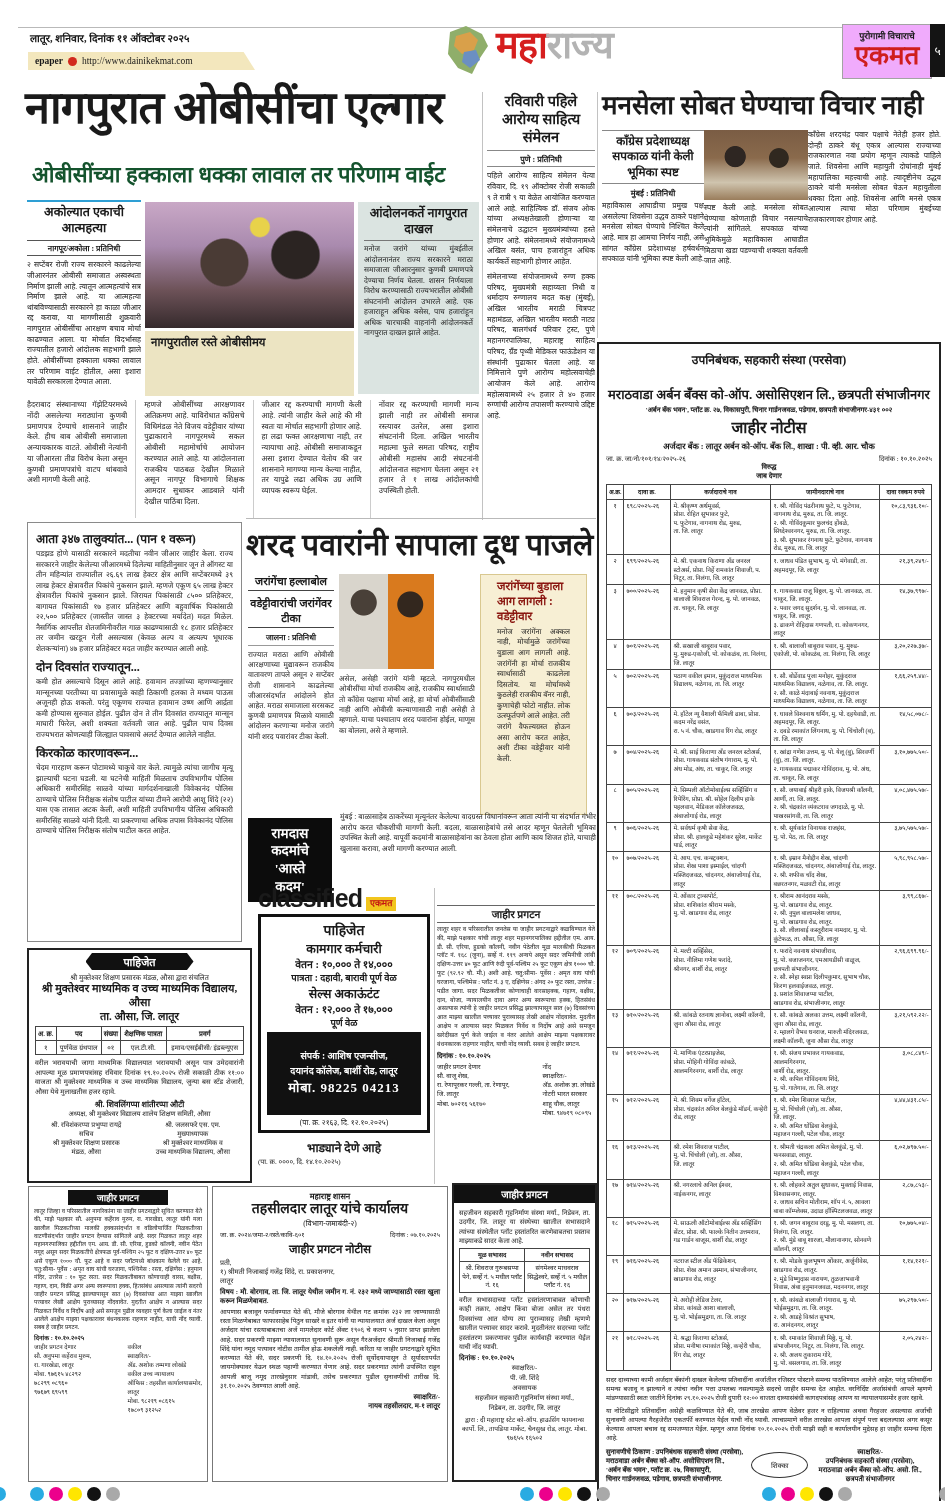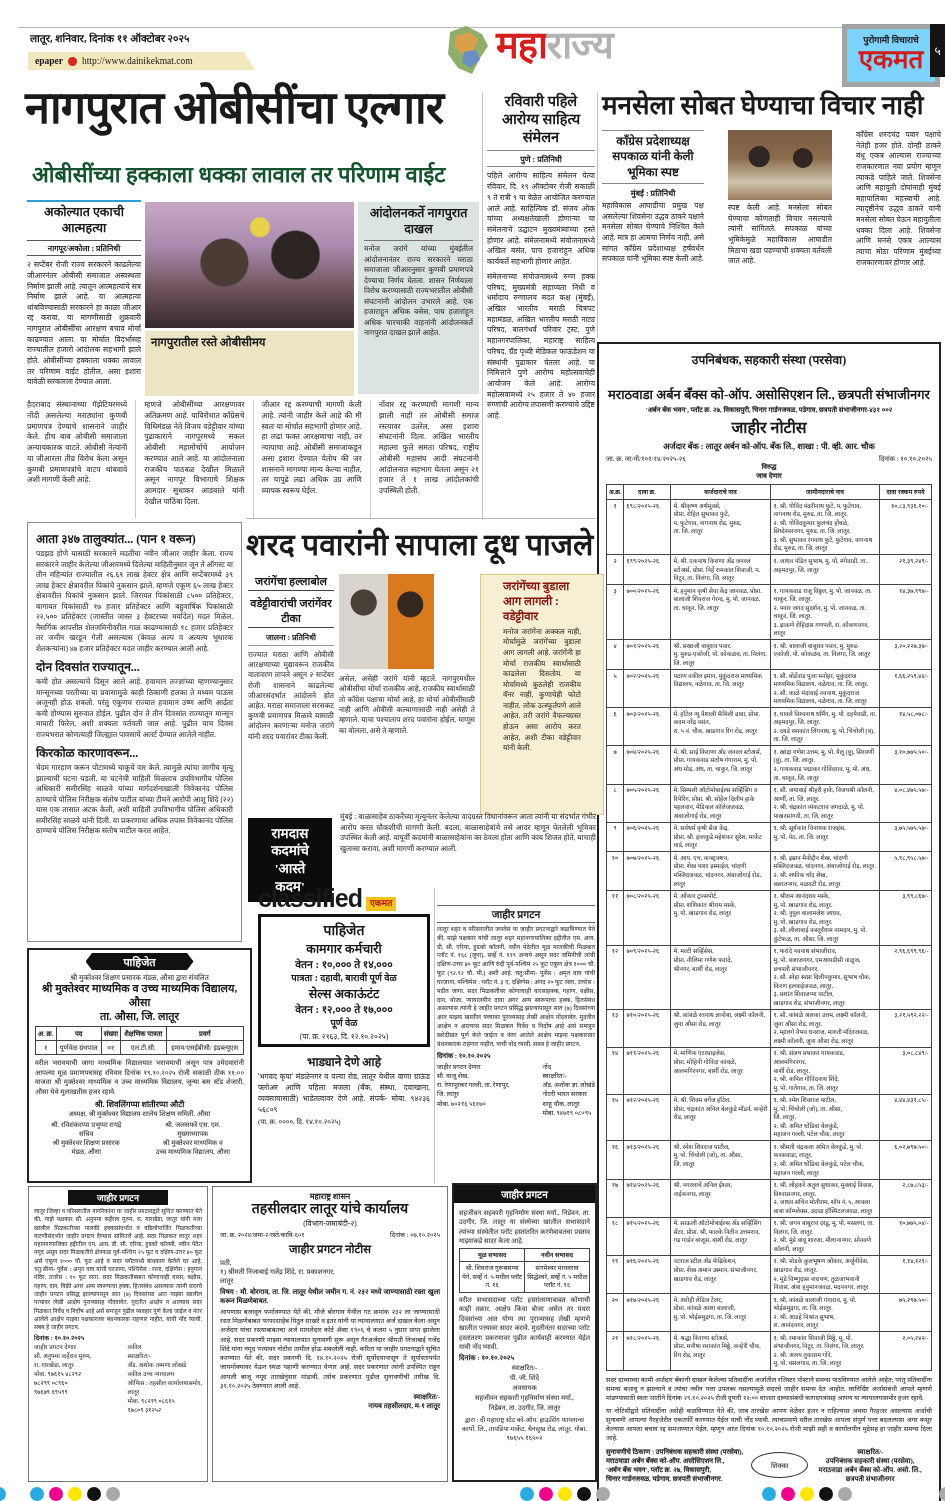--- a/index.html
+++ b/index.html
@@ -15,21 +15,21 @@
   .vrule{border-left:1px solid #c2c2c2}
   
   .h-rule{left:18px;top:27px;width:909px}
   .dateline{left:30px;top:31px;font-size:10.5px}
   .epaper{left:28px;top:52px;width:220px;height:18px;background:#f3e7bd;display:flex;align-items:center;gap:5px;
           padding-left:7px;font-size:9.5px;clip-path:polygon(0 0,95% 0,100% 100%,0 100%)}
   .linkdot{width:9px;height:9px;border-radius:50%;background:#d22a1e;display:inline-block}
   .mapg{left:444px;top:24px;width:48px;height:54px}
   .logo{left:496px;top:26px;font-size:38px;font-weight:800;line-height:1;letter-spacing:-1px}
   .logo .red{color:#d61e1e}.logo .gray{color:#b3b3b3}
-  .brandbox{left:842px;top:24px;width:88px;height:53px;background:#7dd3fc;border:5px solid #a3a3a3;text-align:center}
+  .brandbox{left:842px;top:24px;width:88px;height:53px;background:#f0abfc;border:1px solid #a3a3a3;text-align:center}
   .tagline{font-size:9px;font-weight:bold;margin-top:4px}
   .brand{font-size:26px;font-weight:800;color:#cf1d1d;line-height:1.05}
   .pagestrip{left:930px;top:24px;width:15px;height:53px;background:#141414;color:#fff;display:flex;align-items:center;justify-content:center;font-size:12px}
   
   .obc-headline{left:25px;top:86px;width:456px;font-size:45px;font-weight:800;line-height:1.0;letter-spacing:-1px}
   .obc-subhead{left:32px;top:158px;width:446px;font-size:22px;font-weight:800;color:#14532d}
   .akola-col{left:27px;top:200px;width:114px;height:196px;border-top:2px solid #2e9fd4;padding-top:3px}
   .akola-title{font-size:12.5px;line-height:1.25}
   .akola-byline{font-size:7.8px;border-top:1px solid #555;border-bottom:1px solid #555;margin:4px 0;padding:2px 0}
   .akola-body{font-size:7.5px;line-height:1.42;height:130px}
@@ -50,21 +50,21 @@
   
   .vrA{left:482px;top:92px;height:428px}
   .vrB{left:597px;top:92px;height:246px}
   .sammelan{left:487px;top:92px;width:108px;height:426px}
   .sam-title{font-size:14.5px;line-height:1.25;text-align:center;font-weight:800}
   .sam-byline{font-size:8px;text-align:center;font-weight:bold;border-top:1px solid #888;border-bottom:1px solid #888;margin:4px 0;padding:2px 0}
   .sam-body{font-size:7.5px;line-height:1.43;text-align:justify;overflow:hidden}
   
   .mns{left:602px;top:86px;width:339px}
   .mns-headline{font-size:26px;font-weight:800;white-space:nowrap}
-  .mns-cols{display:flex;gap:24px;margin-top:8px;height:206px;overflow:hidden}
+  .mns-cols{display:flex;gap:0;margin-top:8px;height:206px;overflow:hidden}
   .mns-c1{width:102px}.mns-c2{width:104px}.mns-c3{flex:1}
   .mns-sub{font-size:11.8px;font-weight:bold;text-align:center;line-height:1.3;border-top:1px solid #888;border-bottom:1px solid #888;padding:3px 0}
   .mns-by{font-size:8px;font-weight:bold;text-align:center;margin:3px 0}
   .mns-body{font-size:7.5px;line-height:1.42;text-align:justify}
   .mns-photo{width:104px;height:70px;background:
      radial-gradient(circle at 30% 38%,#2e2622 0 12%,transparent 13%),
      radial-gradient(circle at 72% 40%,#30281f 0 11%,transparent 12%),
      linear-gradient(180deg,#7a5c44 0%,#8a6a4c 40%,#cfc4ae 75%,#9a7d5c 100%)}
   
   .notice-box{left:597px;top:342px;width:344px;height:1306px;border:2px solid #222;padding:7px 7px;box-sizing:border-box;background:#fff}
@@ -91,21 +91,21 @@
   .sharad-headline{left:246px;top:523px;width:352px;font-size:30px;font-weight:800;white-space:nowrap}
   .sharad-kicker{left:248px;top:572px;width:86px;height:244px}
   .kick{font-size:11px;font-weight:800;text-align:center;border-bottom:1.5px solid #444;padding:2px 0;line-height:1.3}
   .sh-by{font-size:7.8px;font-weight:bold;text-align:center;margin:4px 0;border-bottom:1px solid #999;padding-bottom:3px}
   .sh-left-body{font-size:7.3px;line-height:1.4;text-align:justify;overflow:hidden;height:120px}
   .sharad-photo{left:339px;top:574px;width:95px;height:95px;
      background:radial-gradient(circle at 26% 30%,#494038 0 13%,transparent 14%),
      radial-gradient(circle at 75% 32%,#33271e 0 13%,transparent 14%),
      linear-gradient(90deg,#d9d5cc 0 52%,#d97a1e 52% 100%)}
   .sharad-mid{left:339px;top:674px;width:136px;height:140px;font-size:7.3px;line-height:1.42;text-align:justify;overflow:hidden}
-  .sharad-sidebox{left:480px;top:574px;width:124px;height:241px;background:#f7efd4;border:1px solid #d9c890;padding:4px 22px;box-sizing:border-box}
+  .sharad-sidebox{left:480px;top:574px;width:107px;height:241px;background:#f7efd4;border:1px solid #d9c890;padding:4px 16px;box-sizing:border-box}
   .sharad-sidebox h4{margin:0 0 3px;font-size:11.5px;color:#8a1610;line-height:1.3}
   .sharad-sidebox p{margin:0;font-size:7.3px;line-height:1.45}
   .ramdas-box{left:248px;top:818px;width:84px;height:84px;background:#0c0c0c;color:#fff;display:flex;align-items:center;justify-content:center;
      text-align:center;font-size:13.5px;font-weight:bold;line-height:1.3;white-space:pre-line}
   .mumbai{left:340px;top:812px;width:256px;height:92px;font-size:7.4px;line-height:1.45;text-align:justify;overflow:hidden}
   
   .cont-box{left:27px;top:522px;width:215px;height:420px;border:1px solid #8a8a8a;padding:5px 8px;box-sizing:border-box;overflow:hidden}
   .cont-box h3{margin:2px 0 2px;font-size:12px}
   .cont-box p{margin:0 0 4px;font-size:7.4px;line-height:1.42;text-align:justify}
   
@@ -594,25 +594,29 @@
       <span class="cl-badge">एकमत</span>
     </div>
     <div class="cl-ad1">
       <div class="cl-t">पाहिजेत</div>
       <div class="cl-role">कामगार कर्मचारी</div>
       <div class="cl-pay">वेतन : १०,००० ते १४,०००</div>
       <div class="cl-qual">पात्रता : दहावी, बारावी पूर्ण वेळ</div>
       <div class="cl-role">सेल्स अकाऊंटंट</div>
       <div class="cl-pay">वेतन : १२,००० ते १७,०००</div>
       <div class="cl-qual">पूर्ण वेळ</div>
+      <div class="cl-contact">
+        <span class="pre">संपर्क : आशिष एजन्सीज,
+दयानंद कॉलेज, बार्शी रोड, लातूर</span>
+        <div class="cl-phone">मोबा. 98225 04213</div>
+      </div>
       <div class="cl-ref">(पा. क्र. २१६३, दि. १२.१०.२०२५)</div>
     </div>
     <div class="cl-ad2">
       <h4>भाड्याने देणे आहे</h4>
-      <p>'भगवद कृपा' मंडळेनगर व वल्या रोड, लातूर येथील वाणा ग्राऊंड फ्लोअर आणि पहिला मजला (बँक, संस्था, दवाखाना, व्यवसायासाठी) भाडेतत्वावर देणे आहे. संपर्क- मोबा. ९४२३६ ५६८०९</p>
       <div class="cl-ref2">(पा. क्र. ००००, दि. १४.१०.२०२५)</div>
     </div>
   </div>
 
   <div class="abs jahircol">
     <div class="jc-title">जाहीर प्रगटन</div>
     <div class="jc-body">लातूर शहर व परिसरातील जनतेस या जाहीर प्रगटनाद्वारे कळविण्यात येते की, माझे पक्षकार यांची लातूर शहर महानगरपालिका हद्दीतील एम. आय. डी. सी. एरिया, हुडको कॉलनी, नवीन पेठेतील मूळ मालकीची मिळकत प्लॉट नं. १६८ (जुना), सर्व्हे नं. ११९ अन्वये असून सदर जमिनीची लांबी दक्षिण-उत्तर ४० फूट आणि रुंदी पूर्व-पश्चिम २५ फूट एकूण क्षेत्र १००० चौ. फूट (९२.९२ चौ. मी.) अशी आहे. चतु:सीमा- पूर्वेस : अमृत वाघ यांची घरजागा, पश्चिमेस : प्लॉट नं. ३ ए, दक्षिणेस : अंगद २० फूट रस्ता, उत्तरेस : पडीत जागा. सदर मिळकतीवर कोणाचाही वारसाहक्क, गहाण, बक्षीस, दान, बोजा, न्यायालयीन दावा अगर अन्य स्वरूपाचा हक्क, हितसंबंध असल्यास त्यांनी हे जाहीर प्रगटन प्रसिद्ध झाल्यापासून सात (७) दिवसांच्या आत माझ्या खालील पत्त्यावर पुराव्यासह लेखी आक्षेप नोंदवावेत. मुदतीत आक्षेप न आल्यास सदर मिळकत निर्वेध व निर्दोष आहे असे समजून खरेदीखत पूर्ण केले जाईल व नंतर आलेले आक्षेप माझ्या पक्षकारावर बंधनकारक राहणार नाहीत, याची नोंद घ्यावी. सबब हे जाहीर प्रगटन.</div>
     <div class="jc-date">दिनांक : १०.१०.२०२५</div>
     <div class="jc-signs">
       <div>जाहीर प्रगटन देणार

